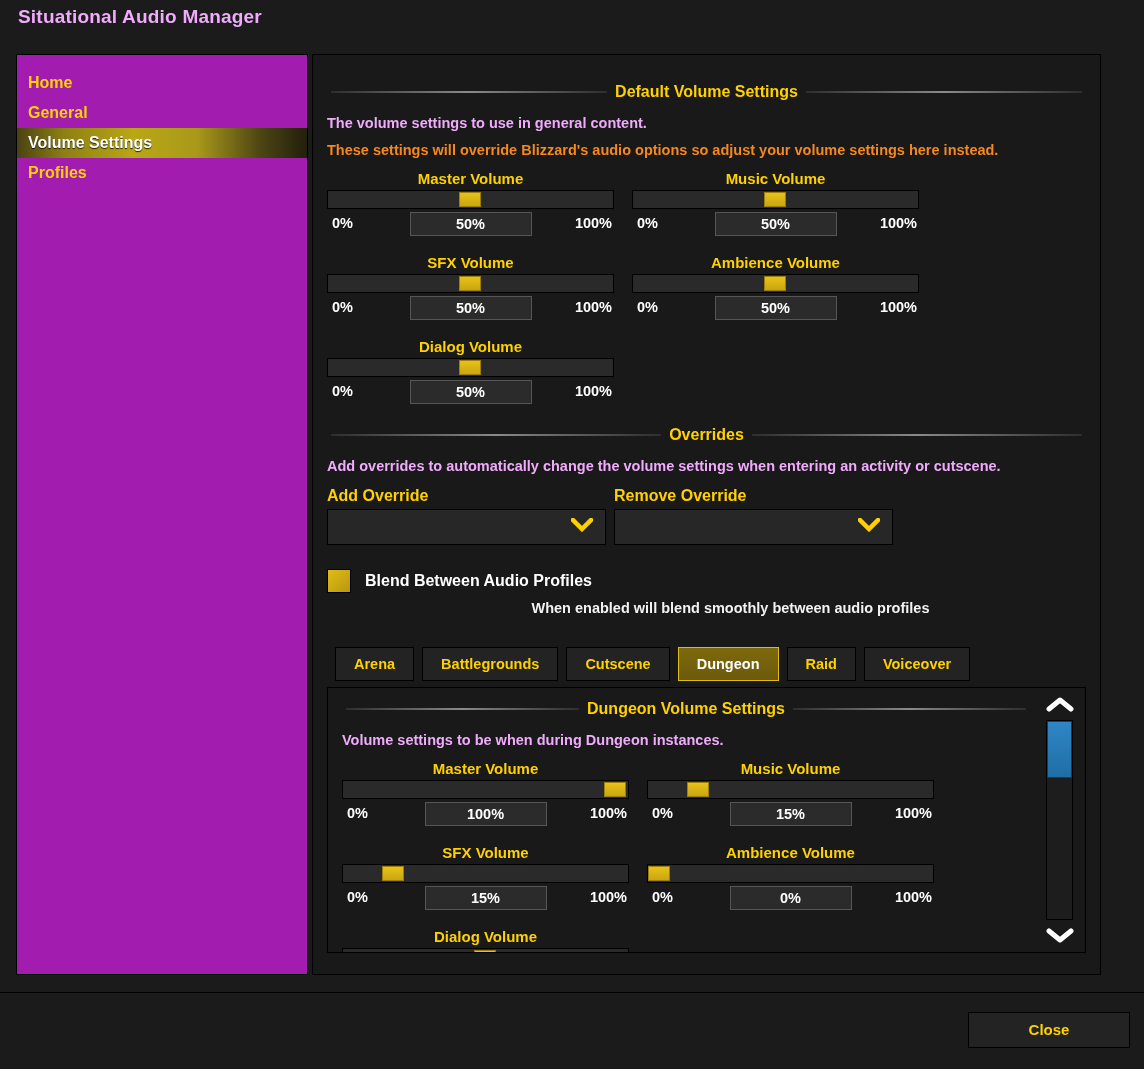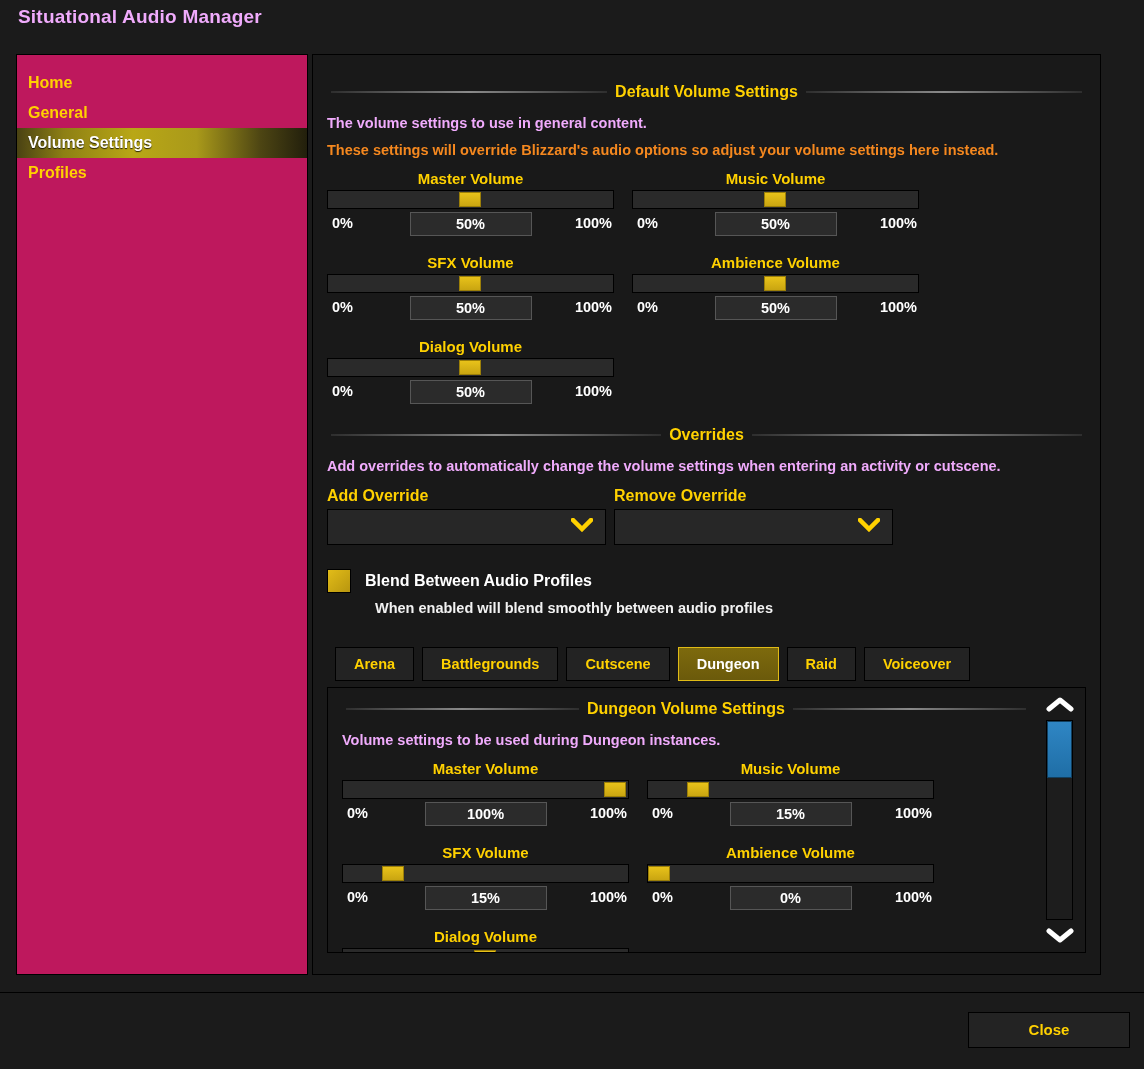--- a/index.html
+++ b/index.html
@@ -30,21 +30,21 @@
     letter-spacing: 0.2px;
   }
 
   
   .sidebar {
     position: absolute;
     left: 16px;
     top: 54px;
     width: 292px;
     height: 921px;
-    background: #be185d;
+    background: #a21caf;
     border: 1px solid #000;
   }
   .side-item {
     position: relative;
     height: 30px;
     line-height: 30px;
     padding-left: 11px;
     font-size: 16px;
     font-weight: bold;
     color: #ffd100;
@@ -196,20 +196,21 @@
     font-size: 16px;
     font-weight: bold;
     color: #ffffff;
   }
   .cb-sub {
     font-size: 14.5px;
     font-weight: bold;
     color: #f2f2f2;
     margin-top: 7px;
     margin-left: 48px;
+    text-align: center;
   }
 
   
   .tabs { display: flex; gap: 8px; }
   .tab {
     height: 34px;
     line-height: 32px;
     padding: 0 18px;
     background: #232323;
     border: 1px solid #000;
@@ -444,21 +445,21 @@
     </div>
 
     <div class="scroll-panel" style="position:absolute;left:14px;top:632px;width:759px;">
 
       <div class="scroll-content">
         <div class="section-head">
           <span class="rule"></span>
           <span class="stitle">Dungeon Volume Settings</span>
           <span class="rule"></span>
         </div>
-        <div class="desc">Volume settings to be used during Dungeon instances.</div>
+        <div class="desc">Volume settings to be when during Dungeon instances.</div>
 
         <div class="slider-grid" style="margin-top:12px;row-gap:18px;">
 
           <div class="slider-cell">
             <div class="slider-label">Master Volume</div>
             <div class="track">
               <div class="thumb" style="left: 261px;"></div>
             </div>
             <div class="slider-foot">
               <span class="endcap lo">0%</span>

